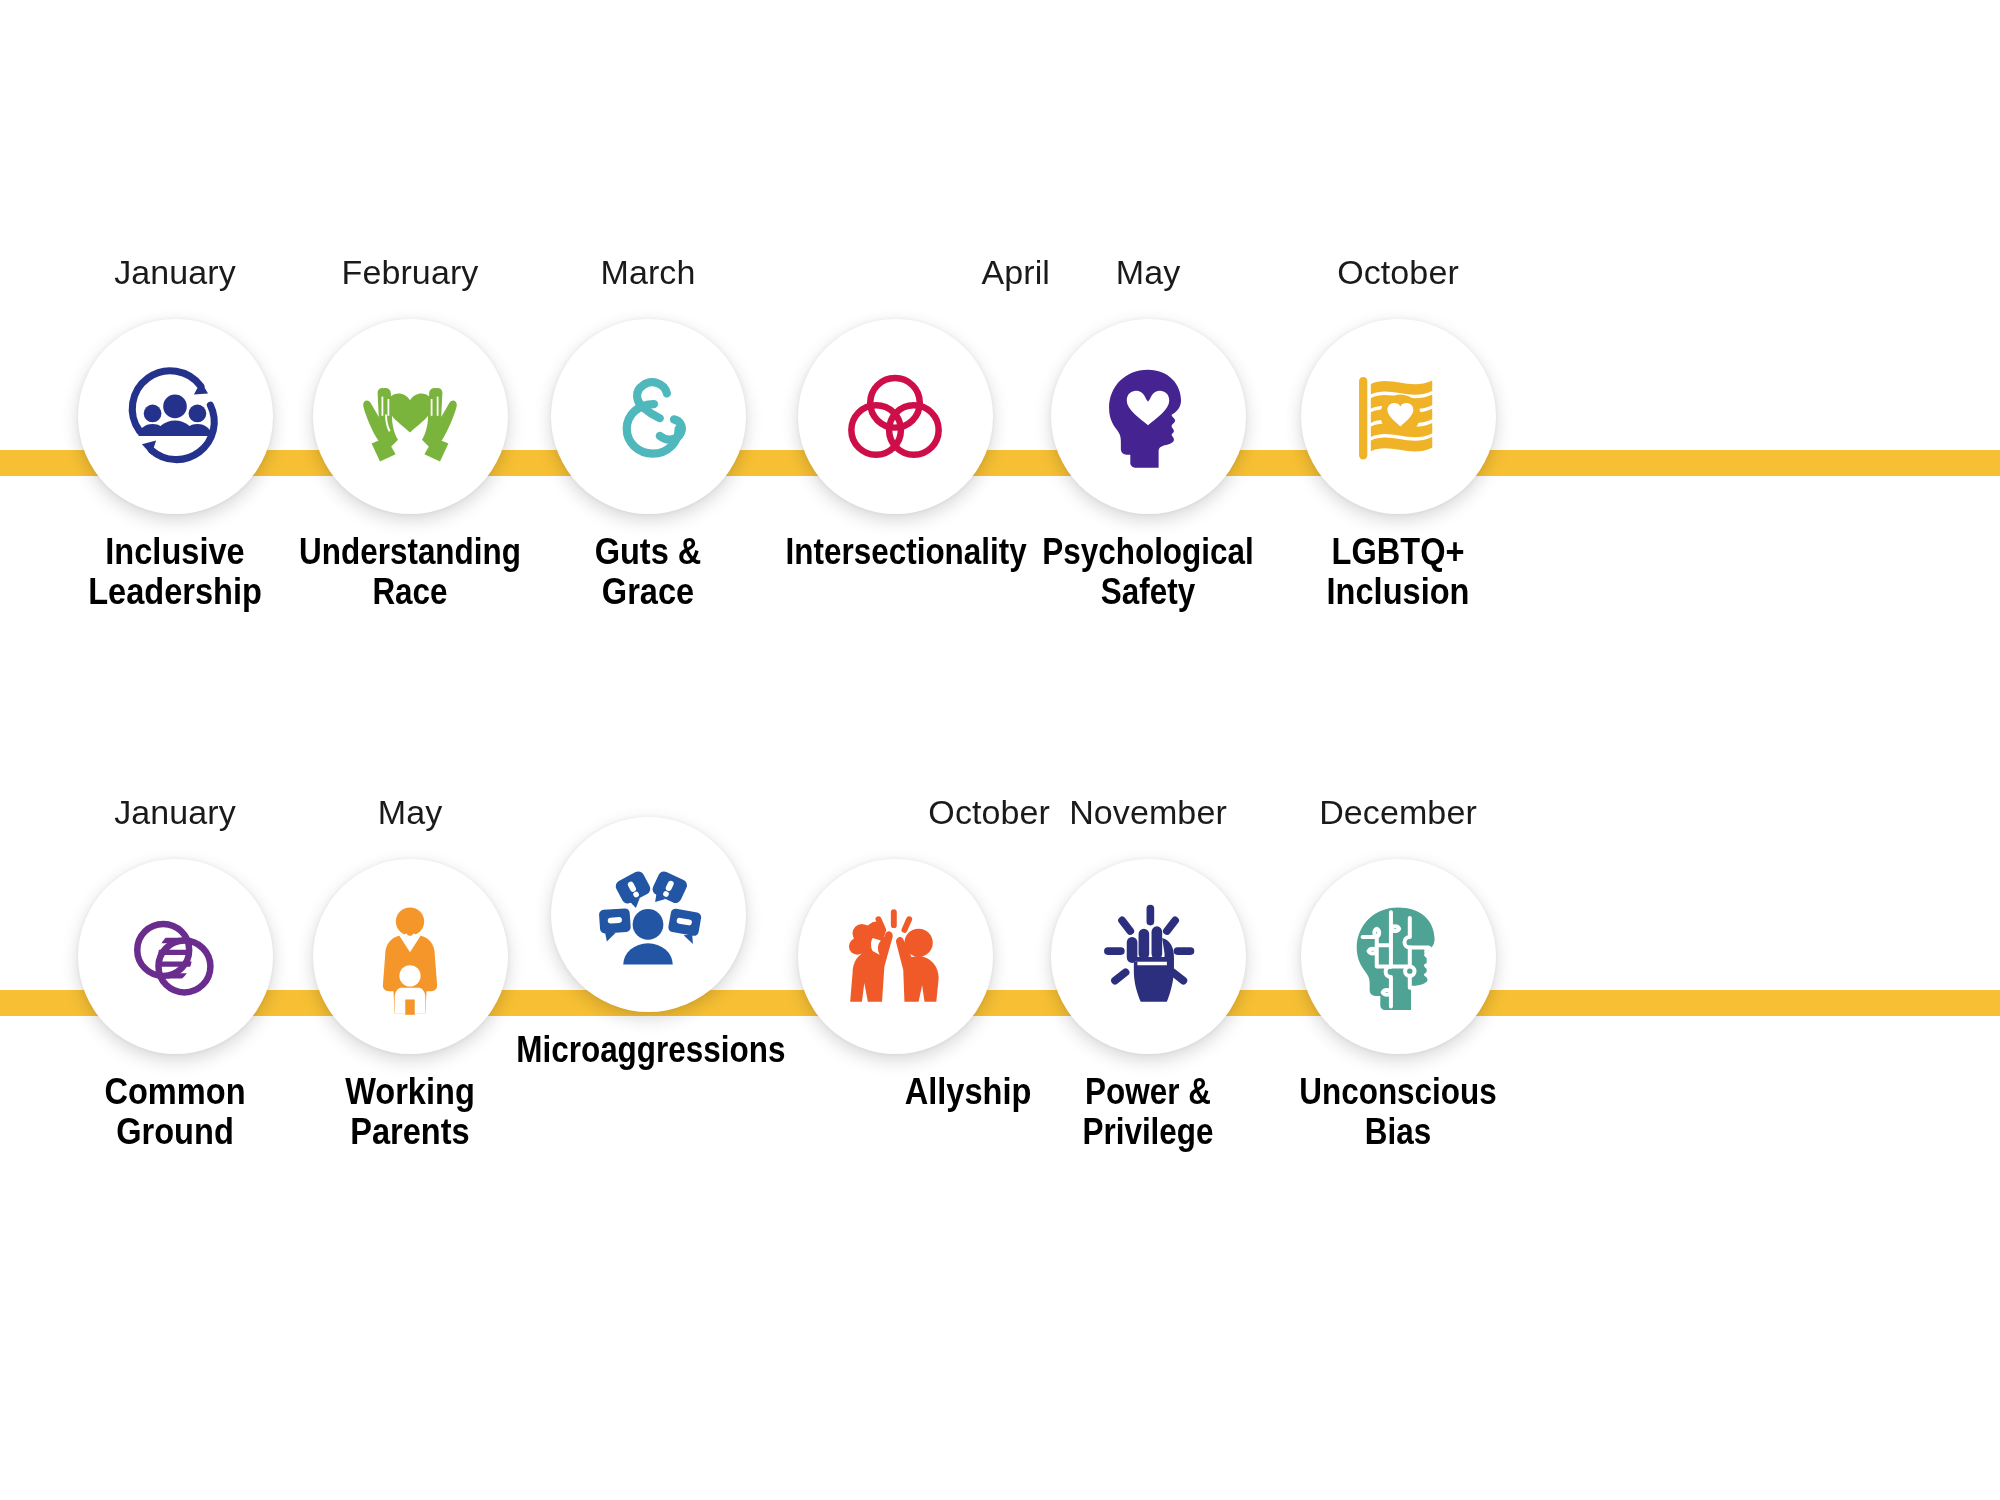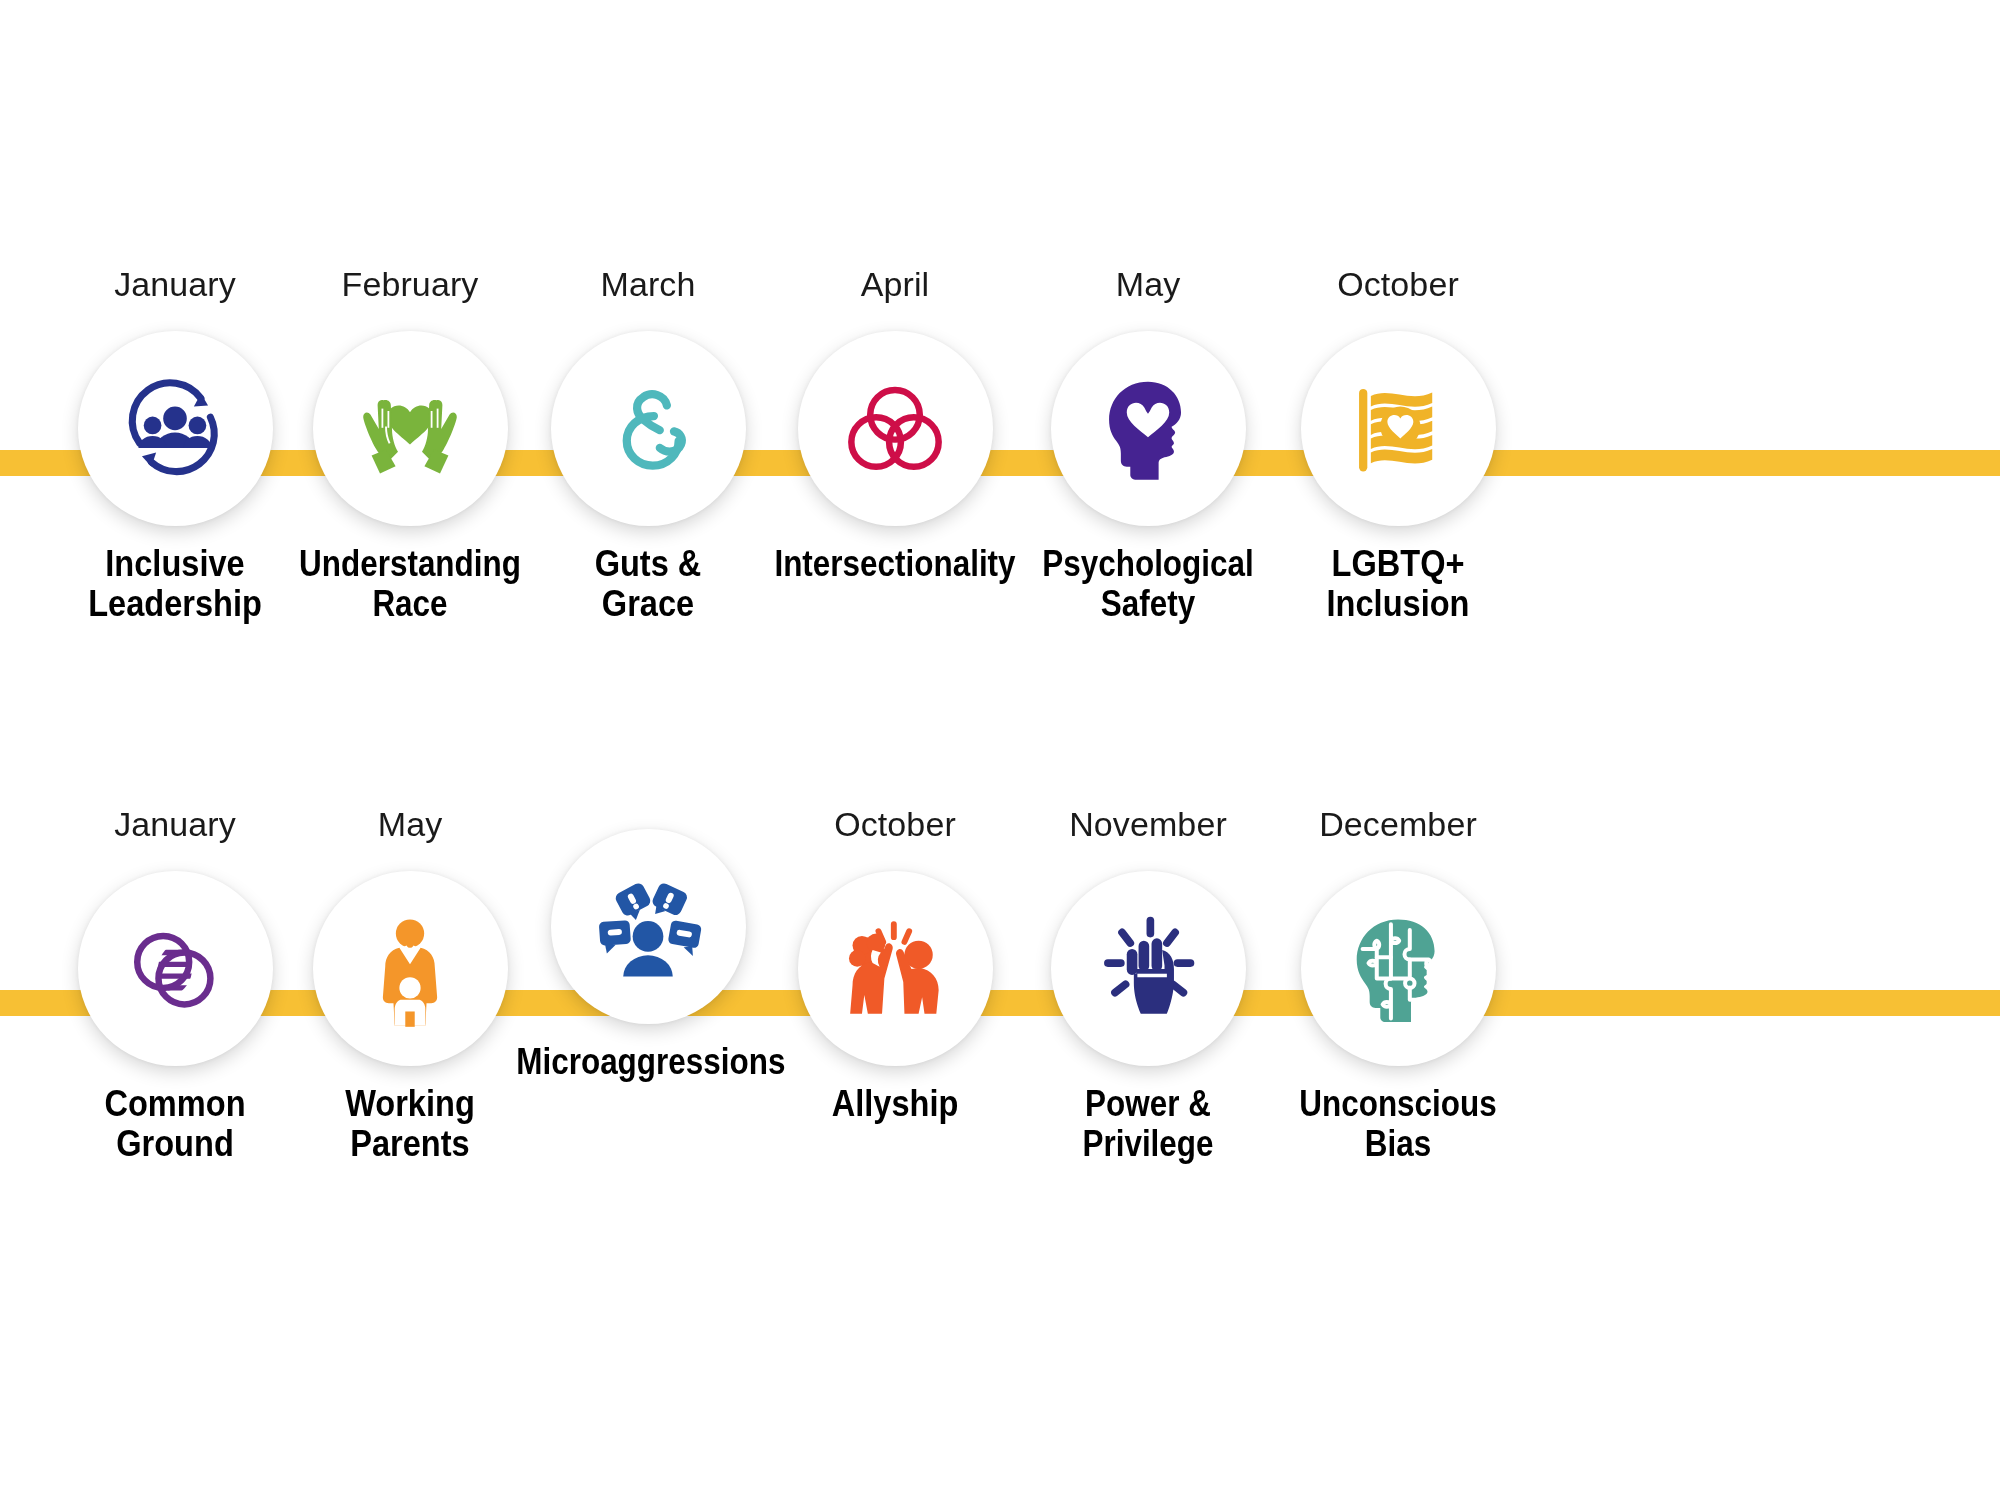--- a/index.html
+++ b/index.html
@@ -29,21 +29,21 @@
     left: 0;
     width: 2000px;
     height: 26px;
     background: #F7C034;
     top: 195px;
   }
 
   .nodes {
     position: absolute;
     left: 0;
-    top: 12px;
+    top: 0;
     width: 2000px;
     height: 420px;
   }
 
   .node {
     position: absolute;
     width: 310px;
     text-align: center;
   }
 
@@ -79,21 +79,21 @@
     line-height: 1.08;
     font-stretch: condensed;
     transform: scaleX(0.88);
     white-space: pre-line;
   }
 
   
   .n0 { left: 20px; }
   .n1 { left: 255px; }
   .n2 { left: 493px; }
-  .n3 { left: 740px; }
+  .n3 { left: 740px; text-align: right; }
   .n4 { left: 993px; }
   .n5 { left: 1243px; }
 
   .wide .topic { transform: scaleX(0.85); }
 </style>
 </head>
 <body>
 
 <div class="timeline-wrap" id="row-1">
   <div class="rail"></div>

